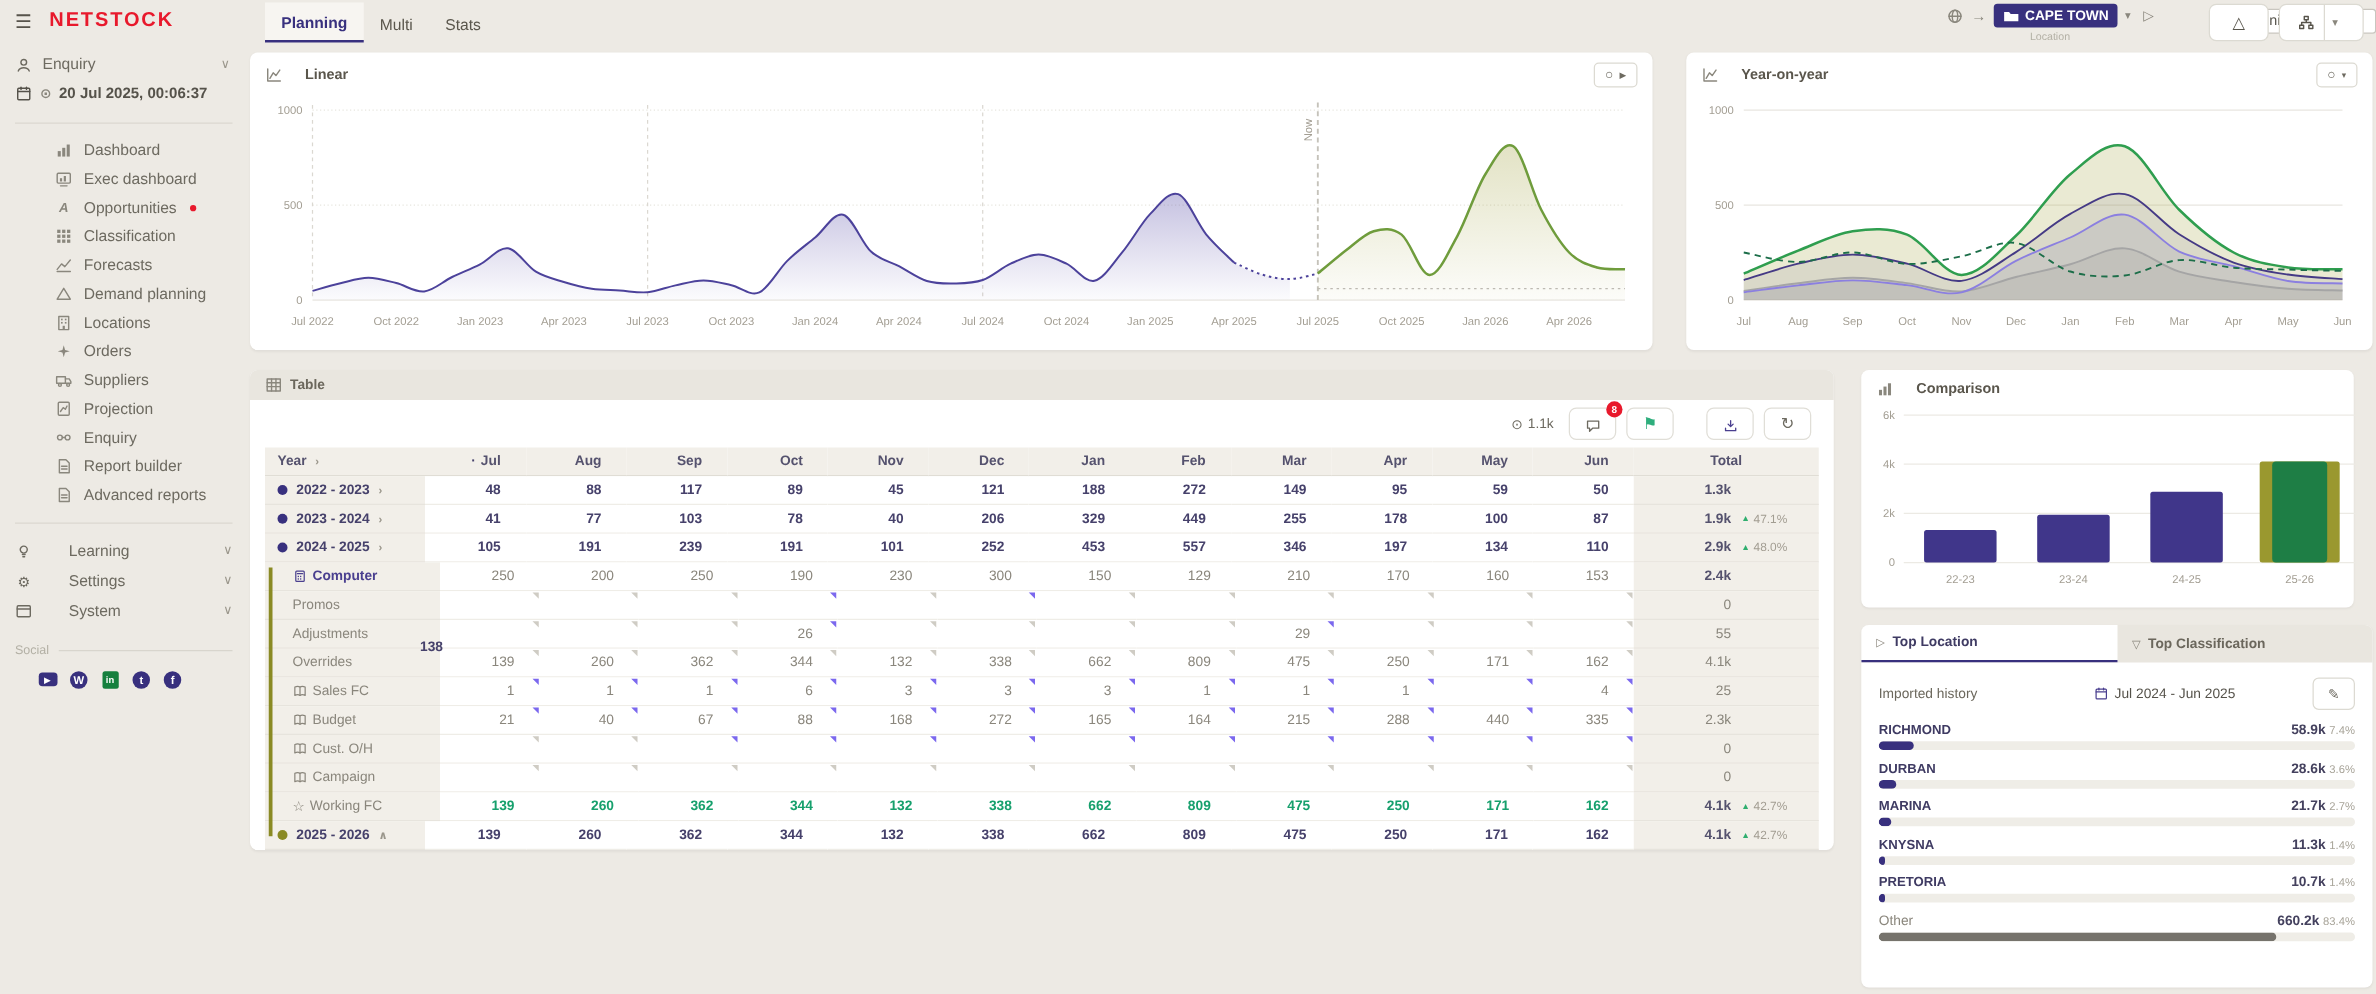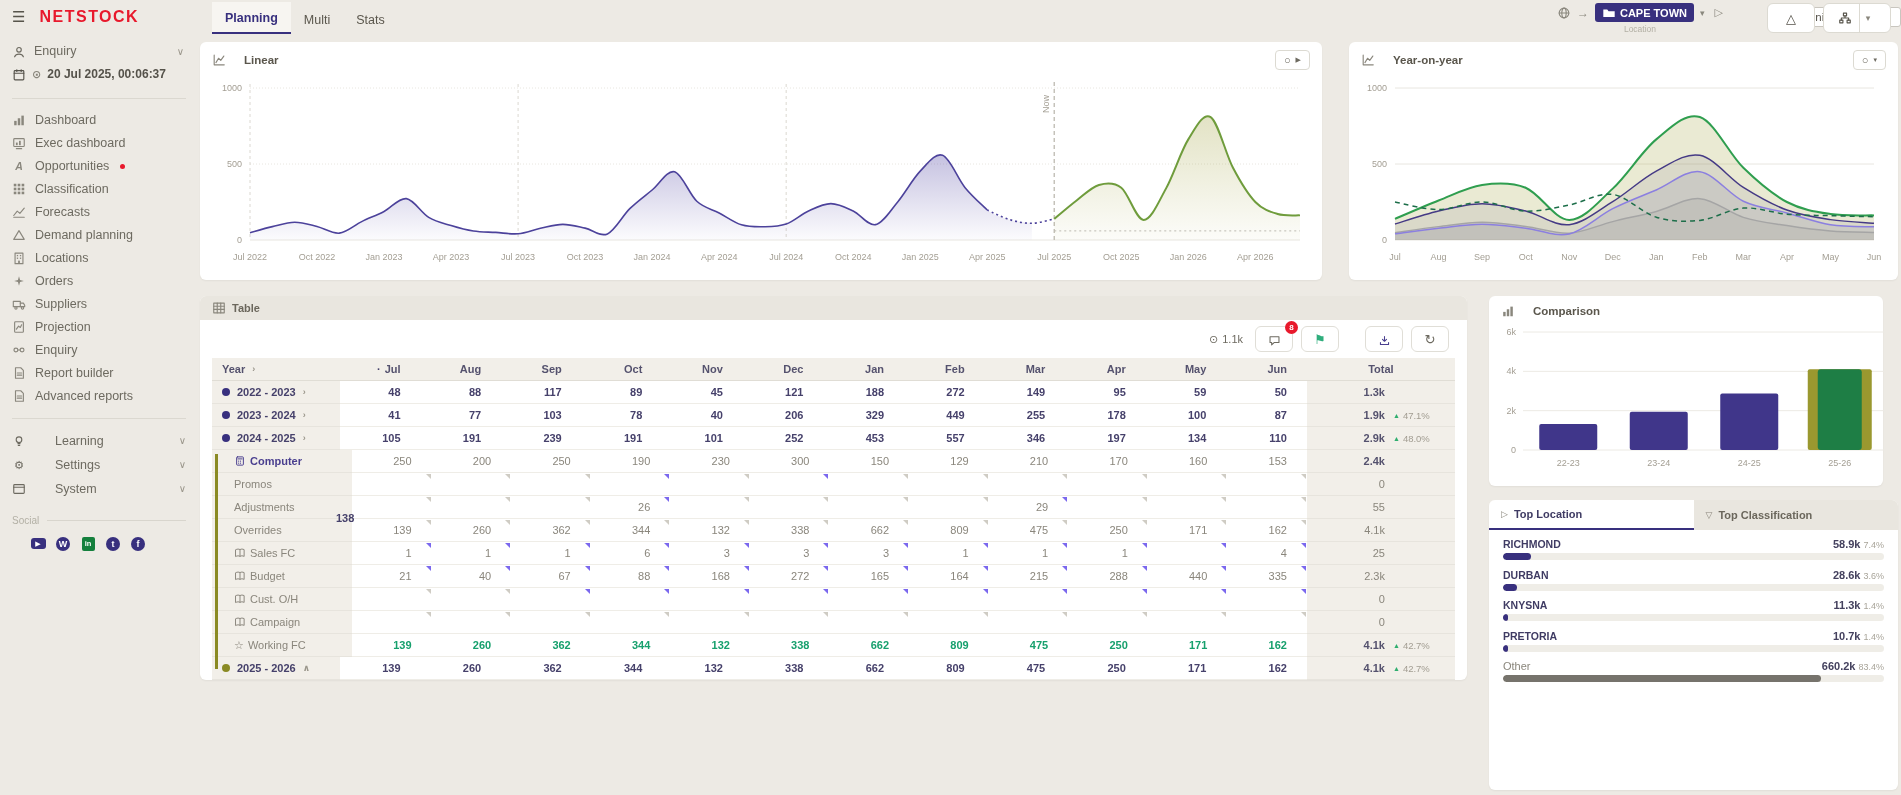--- a/index.html
+++ b/index.html
@@ -12,21 +12,21 @@
   
   .sidebar{position:absolute;left:0;top:0;bottom:0;width:198px;}
   .side-top{display:flex;align-items:center;gap:14px;padding:8px 10px 4px 12px;}
   .burger{font-size:15px;color:#57544b;cursor:pointer;}
   .logo{font-size:16px;font-weight:800;letter-spacing:1.5px;color:#e8192c;}
   .profile-row{display:flex;align-items:center;gap:8px;padding:14px 14px 2px 12px;color:#6d6a60;font-size:12.5px;}
   .profile-row .grow{flex:1;}
   .chev{color:#9a968b;font-size:10px;}
   .date-row{display:flex;align-items:center;gap:6px;padding:6px 12px;color:#55524a;font-weight:700;font-size:12px;}
   .side-div{border-top:1px solid #dbd8d0;margin:10px 12px;}
-  .nav-item{display:flex;align-items:center;gap:9px;padding:4.5px 12px;color:#6d6a60;font-size:12.5px;cursor:pointer;}
+  .nav-item{display:flex;align-items:center;gap:9px;padding:4.5px 12px;color:#6d6a60;font-size:12.5px;cursor:pointer;margin-left:32px;}
   .nav-item .ic{color:#8a877d;}
   .reddot{width:5px;height:5px;border-radius:50%;background:#e8192c;margin-left:2px;}
   .grp{display:flex;align-items:center;gap:9px;padding:5px 12px;color:#6d6a60;font-size:12.5px;}
   .grp .grow{flex:1;margin-left:20px;}
   .social-row{display:flex;align-items:center;gap:8px;padding:14px 12px 4px 12px;color:#b3b0a5;font-size:10px;}
   .social-row .line{flex:1;border-top:1px solid #d8d5cd;}
   .social-icons{display:flex;gap:9px;padding:6px 0 0 30px;}
   .soc{width:16px;height:16px;display:flex;align-items:center;justify-content:center;color:#38307e;font-weight:800;font-size:10px;cursor:pointer;}
   .soc .box{width:15px;height:11px;background:#38307e;border-radius:3px;color:#fff;font-size:7px;display:flex;align-items:center;justify-content:center;}
   .soc .circ{width:14px;height:14px;background:#38307e;border-radius:50%;color:#fff;font-size:9px;display:flex;align-items:center;justify-content:center;}
@@ -938,20 +938,35 @@
         <div class="tl-tab active">
           <span style="font-size:9px;color:#8a867c;">▷</span>
           <span>Top Location</span>
         </div>
         <div class="tl-tab">
           <span style="font-size:9px;color:#8a867c;">▽</span>
           <span>Top Classification</span>
         </div>
       </div>
     <div class="tl-body">
+      <div class="ih-row">
+        <span class="ih-lbl">Imported history</span>
+        <span class="ih-date">
+          <span><svg class="ic " viewBox="0 0 16 16">
+                <rect class="o" x="2.5" y="3" width="11" height="10.5" rx="1"></rect>
+                <line class="o" x1="2.5" y1="6" x2="13.5" y2="6"></line>
+                <line class="o" x1="5.5" y1="2" x2="5.5" y2="4"></line>
+                <line class="o" x1="10.5" y1="2" x2="10.5" y2="4"></line>
+              </svg></span>
+          <span>Jul 2024 - Jun 2025</span>
+        </span>
+        <span class="edit-btn">
+            <span>✎</span>
+          </span>
+      </div>
       <div id="tl-list">
           <div class="tl-item">
             <div class="tl-line1">
               <span class="tl-name">RICHMOND</span>
               <span class="tl-val">58.9k</span>
               <span class="tl-pct">7.4%</span>
             </div>
             <div class="tl-track">
               <div class="tl-fill" style="width:7.4%;background:#38307e"></div>
             </div>
@@ -961,20 +976,30 @@
               <span class="tl-name">DURBAN</span>
               <span class="tl-val">28.6k</span>
               <span class="tl-pct">3.6%</span>
             </div>
             <div class="tl-track">
               <div class="tl-fill" style="width:3.6%;background:#38307e"></div>
             </div>
           </div>
           <div class="tl-item">
             <div class="tl-line1">
+              <span class="tl-name">MARINA</span>
+              <span class="tl-val">21.7k</span>
+              <span class="tl-pct">2.7%</span>
+            </div>
+            <div class="tl-track">
+              <div class="tl-fill" style="width:2.7%;background:#38307e"></div>
+            </div>
+          </div>
+          <div class="tl-item">
+            <div class="tl-line1">
               <span class="tl-name">KNYSNA</span>
               <span class="tl-val">11.3k</span>
               <span class="tl-pct">1.4%</span>
             </div>
             <div class="tl-track">
               <div class="tl-fill" style="width:1.4%;background:#38307e"></div>
             </div>
           </div>
           <div class="tl-item">
             <div class="tl-line1">

